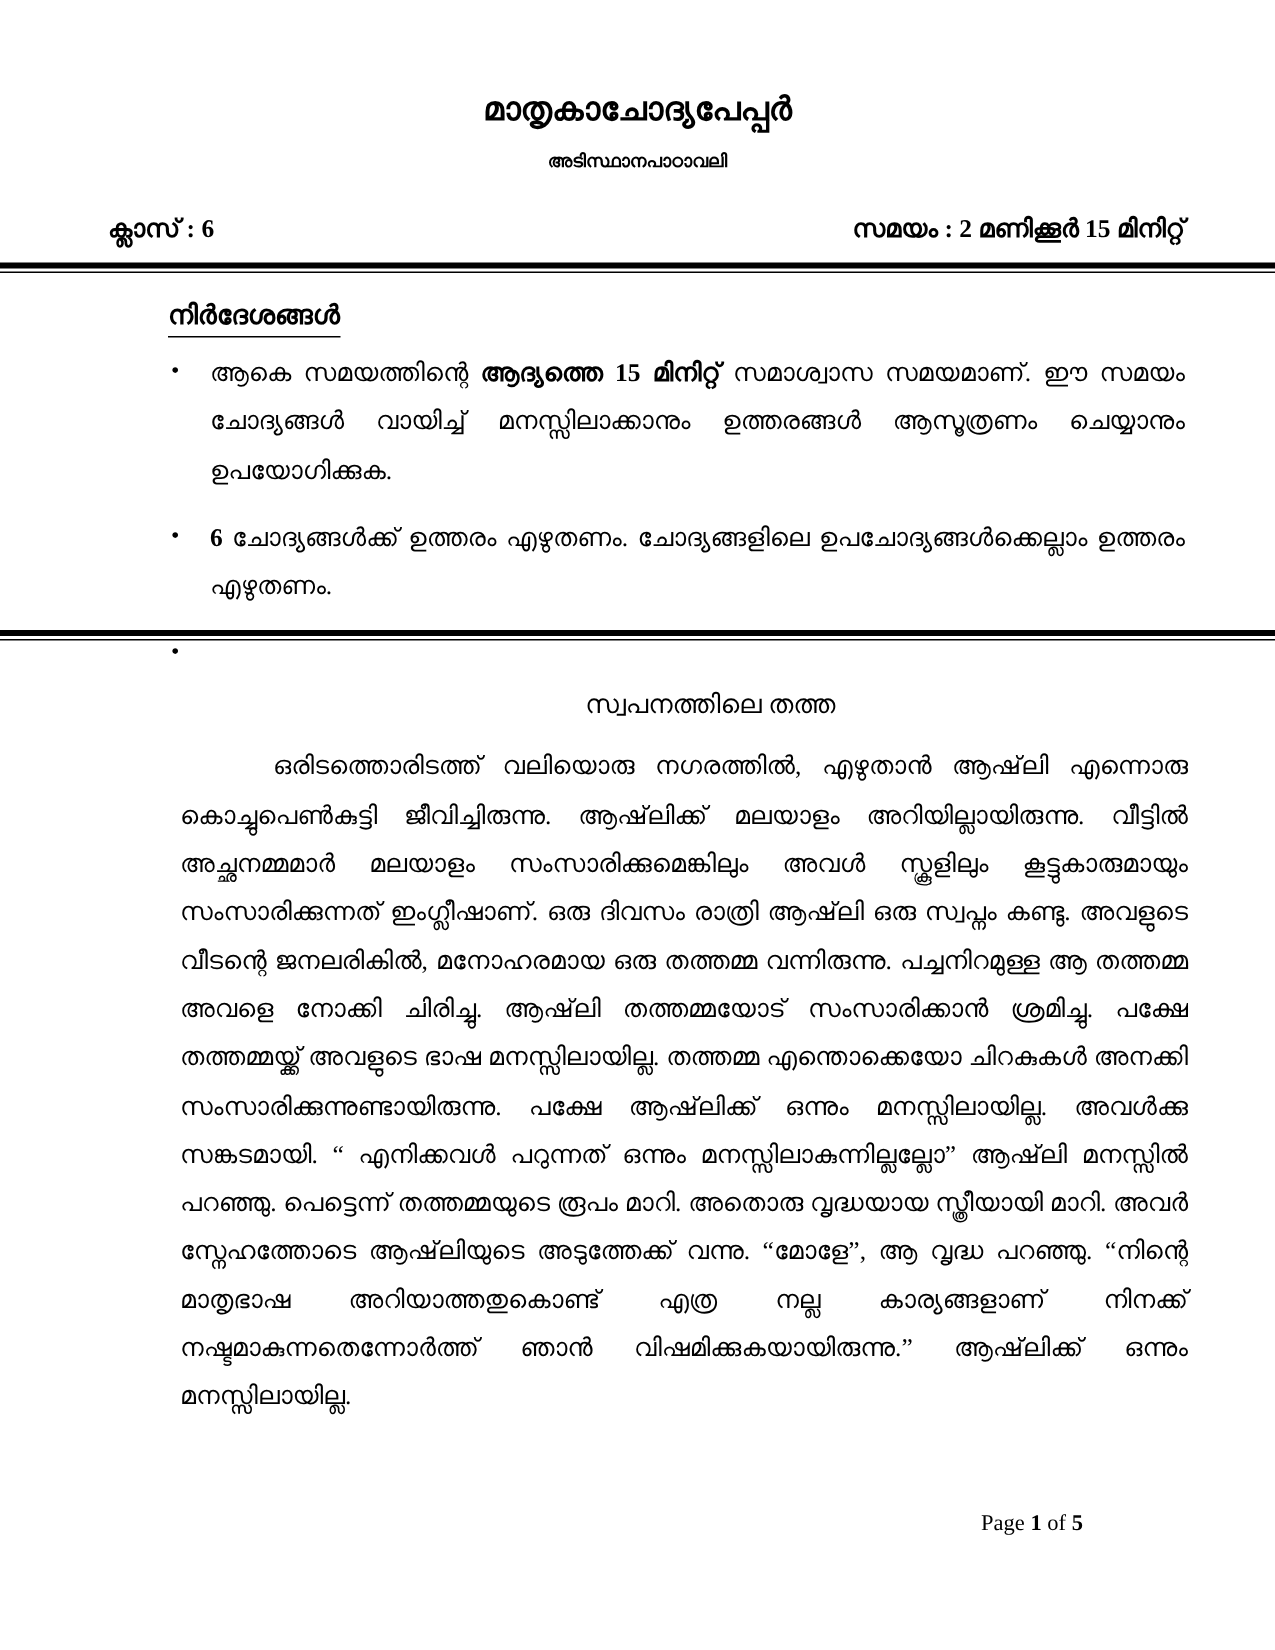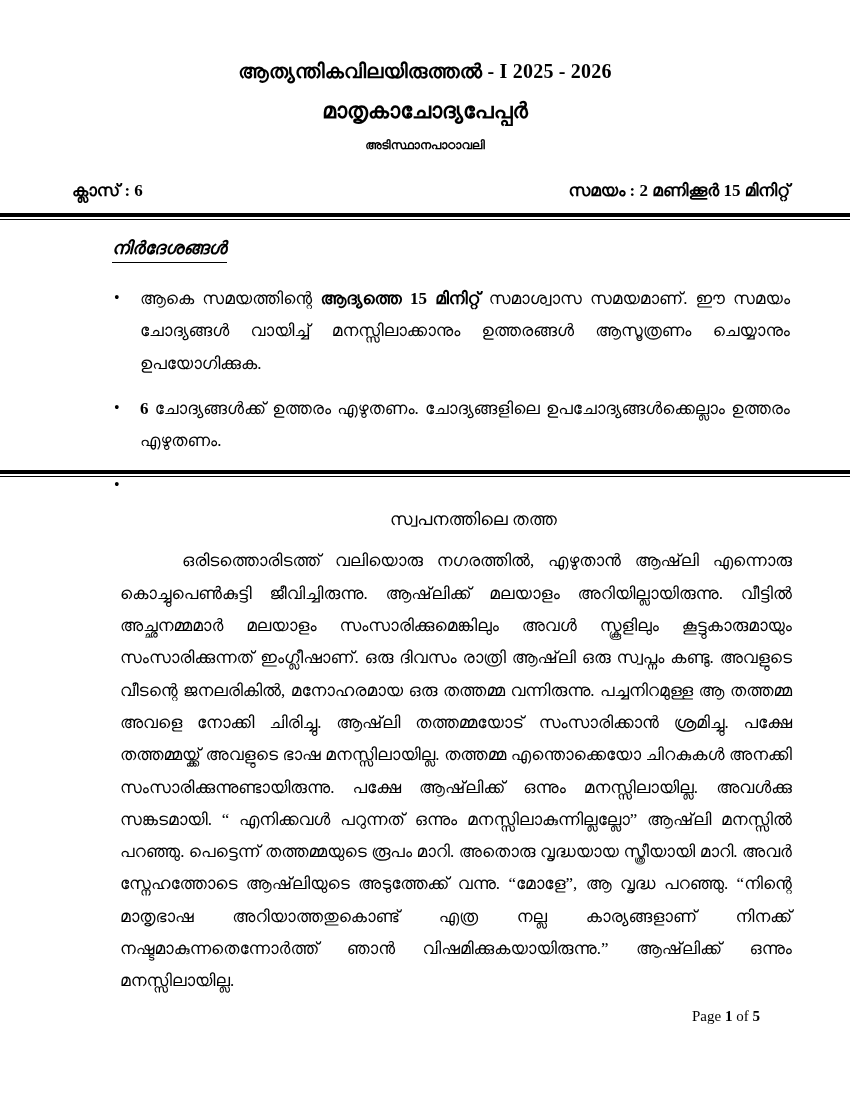--- a/index.html
+++ b/index.html
@@ -40,22 +40,21 @@
   }
   .instructions {
     margin: 18px 60px 0 112px;
   }
   .ins-heading {
     display: inline-block;
     font-weight: bold;
     font-size: 18px;
     border-bottom: 1.5px solid #000;
     padding-bottom: 3px;
-    margin-bottom: 20px;
-    font-style: italic;
+    margin-bottom: 8px;
   }
   .ins-list {
     list-style: none;
     margin: 0;
     padding: 0;
   }
   .ins-item {
     position: relative;
     padding-left: 28px;
     margin-bottom: 13px;
@@ -83,32 +82,31 @@
   }
   .passage {
     margin: 15px 0 0 0;
     font-size: 17px;
     line-height: 1.9;
     text-align: justify;
     text-indent: 62px;
   }
   .page-footer {
     position: absolute;
-    left: 692px;
+    left: 654px;
     top: 1008px;
     font-size: 15px;
   }
 </style>
 </head>
 <body>
 
 <div class="page">
 
   <header class="doc-header">
-    <div class="title1">ആത്യന്തികവിലയിരുത്തൽ - I   2025 - 2026</div>
     <div class="title2">മാതൃകാചോദ്യപേപ്പർ</div>
     <div class="title3">അടിസ്ഥാനപാഠാവലി</div>
   </header>
 
   <div class="meta-row">
     <span class="meta-class">ക്ലാസ് : 6</span>
     <span class="meta-time">സമയം : 2 മണിക്കൂർ 15 മിനിറ്റ്</span>
   </div>
 
   <div class="rule"></div>

